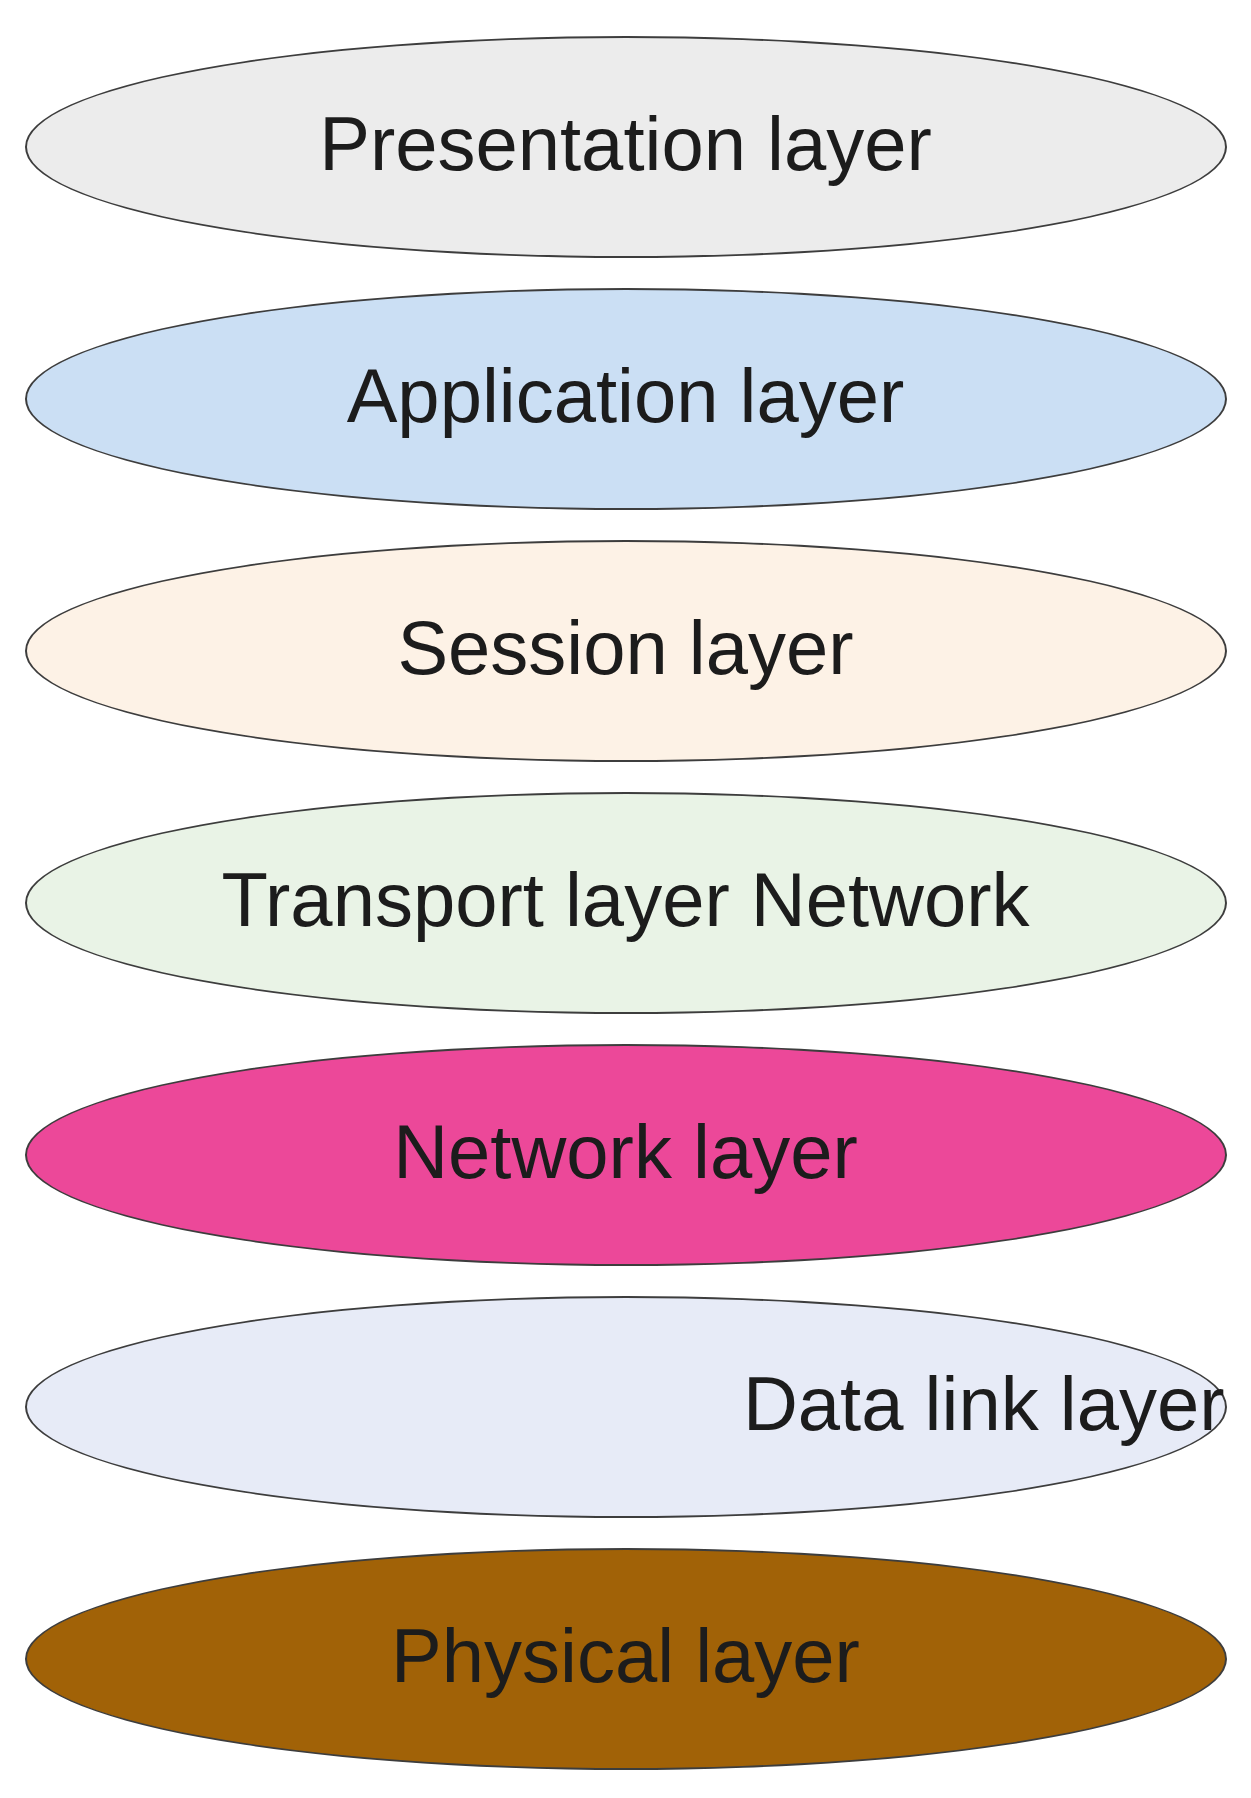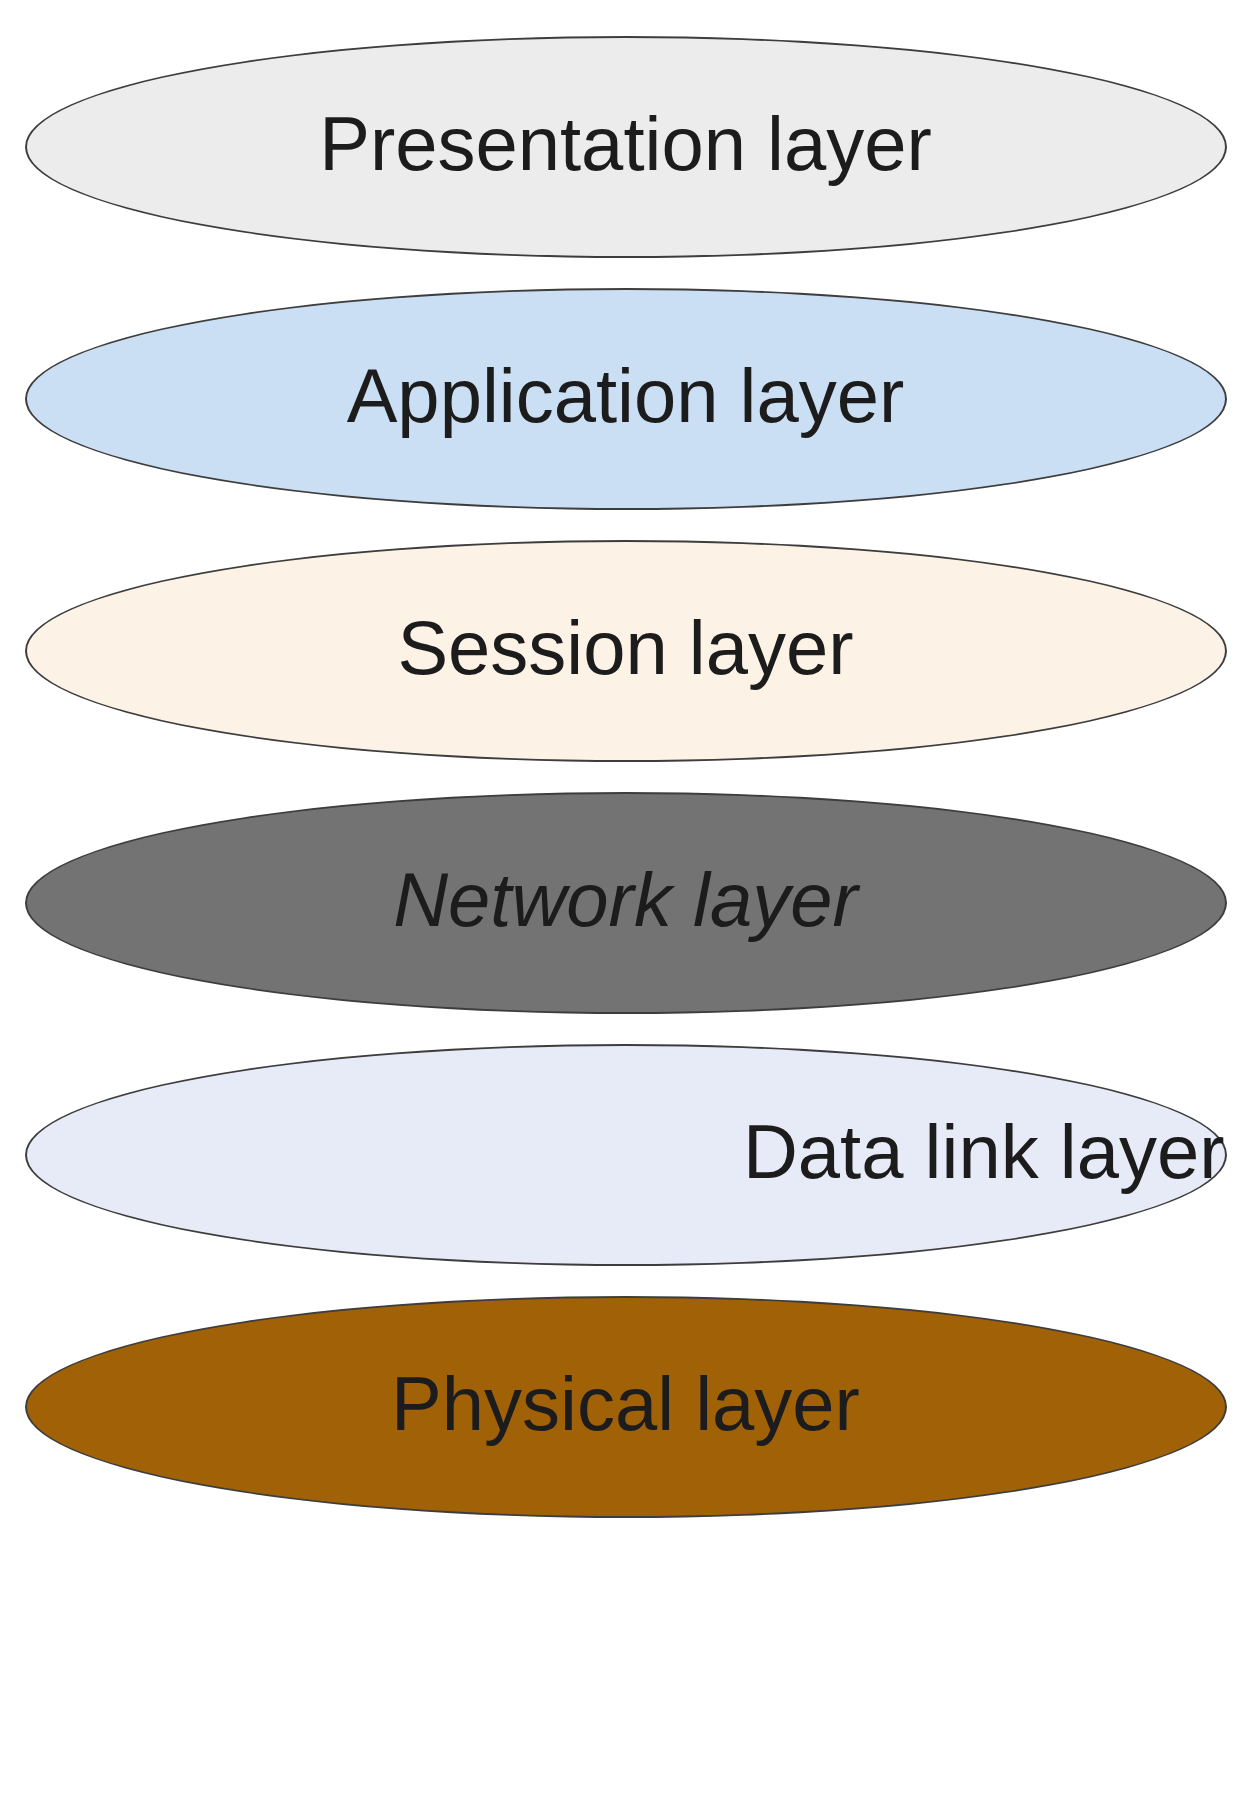--- a/index.html
+++ b/index.html
@@ -56,22 +56,25 @@
     </div>
 
     <div class="layer-ellipse" style="background: rgb(203, 223, 244);">
       <span class="layer-label">Application layer</span>
     </div>
 
     <div class="layer-ellipse" style="background: rgb(253, 242, 230);">
       <span class="layer-label">Session layer</span>
     </div>
 
+    <div class="layer-ellipse" style="background: rgb(233, 243, 230);">
+      <span class="layer-label">Transport layer Network</span>
+    </div>
 
-    <div class="layer-ellipse" style="background: #737373; font-style: italic;">
+    <div class="layer-ellipse" style="background: #ec4899;">
       <span class="layer-label">Network layer</span>
     </div>
 
     <div class="layer-ellipse" style="background: rgb(231, 235, 247); justify-content: flex-end;">
       <span class="layer-label">Data link layer</span>
     </div>
 
     <div class="layer-ellipse" style="background: #a16207;">
       <span class="layer-label">Physical layer</span>
     </div>

